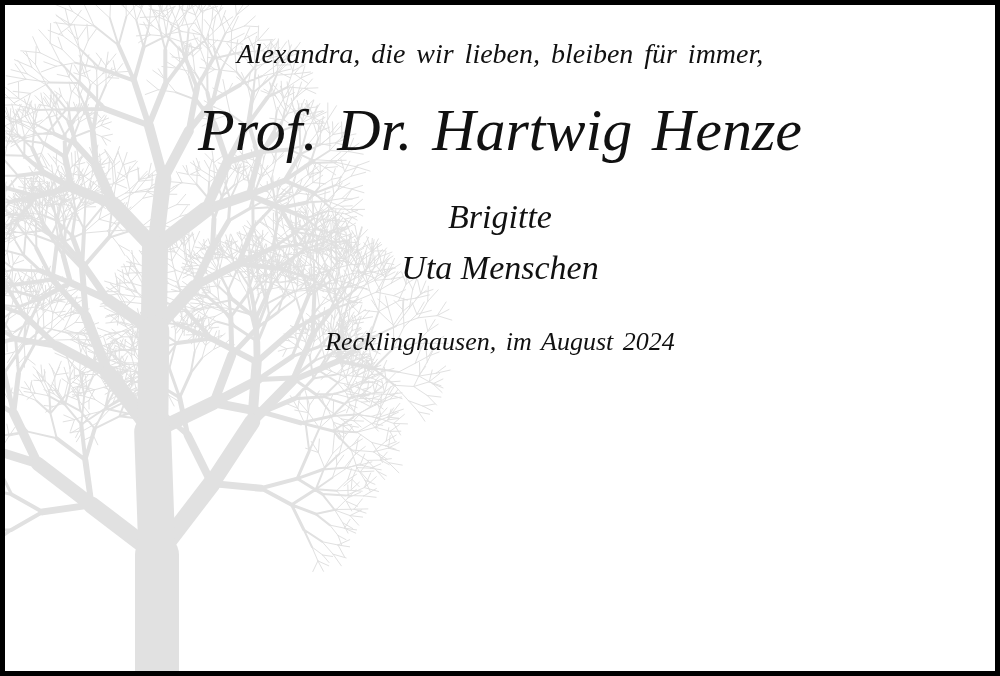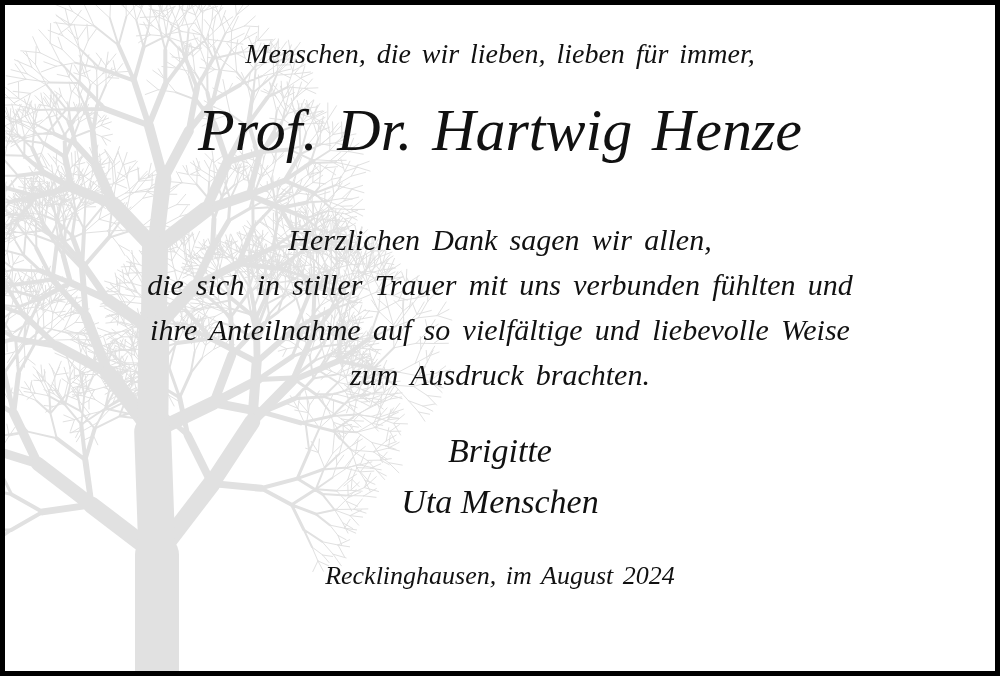--- a/index.html
+++ b/index.html
@@ -89,31 +89,25 @@
         <path d="M148.8 326.2L150.0 243.5" stroke-width="26"></path>
         <path d="M147.7 427.1L148.8 326.2" stroke-width="31"></path>
         <path d="M152.0 550.0L147.7 427.1" stroke-width="37"></path>
         <path d="M152.0 700.0L152.0 550.0" stroke-width="44"></path>
       </g>
   </svg>
 
   <div class="content">
 
     <div class="epigraph">
-      <div>Menschen, die wir lieben, lieben für immer,</div>
+      <div>Alexandra, die wir lieben, bleiben für immer,</div>
     </div>
 
     <div class="deceased-name">Prof. Dr. Hartwig Henze</div>
 
-    <div class="thanks">
-      <div>Herzlichen Dank sagen wir allen,</div>
-      <div>die sich in stiller Trauer mit uns verbunden fühlten und</div>
-      <div>ihre Anteilnahme auf so vielfältige und liebevolle Weise</div>
-      <div>zum Ausdruck brachten.</div>
-    </div>
 
     <div class="mourners">
       <div>Brigitte</div>
       <div>Uta Menschen</div>
     </div>
 
     <div class="place-date">Recklinghausen, im August 2024</div>
 
   </div>
 </div>

